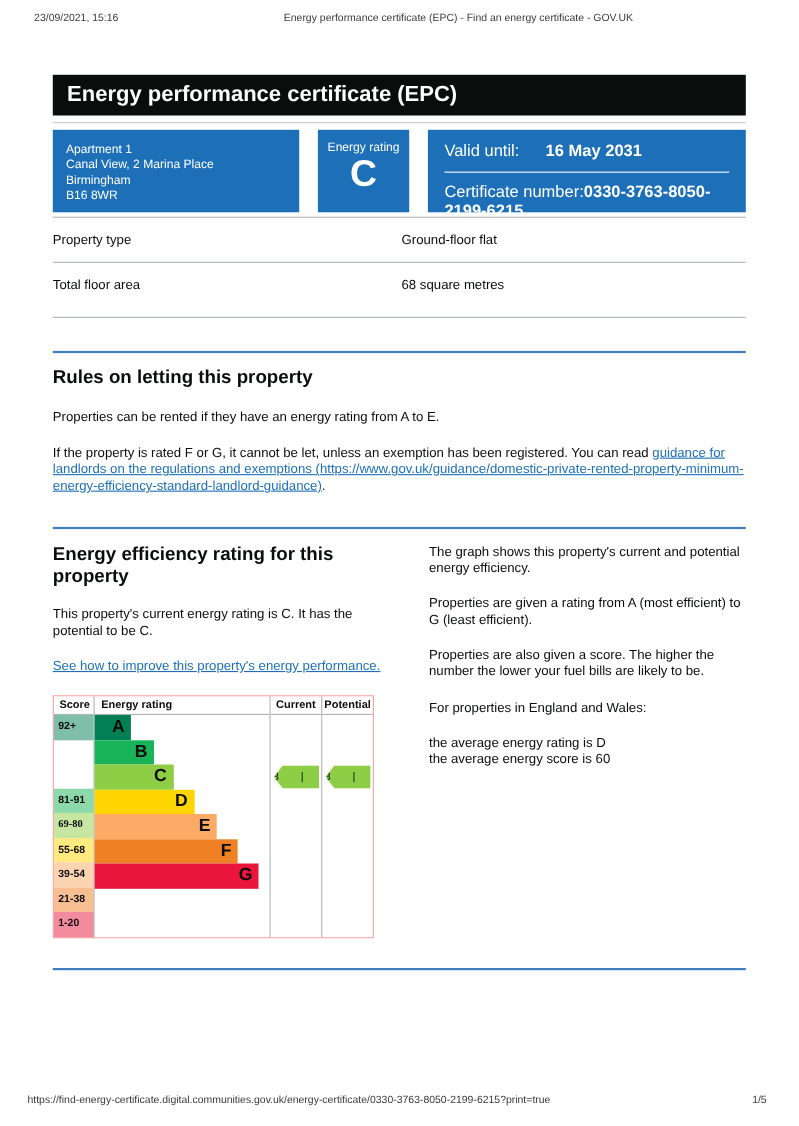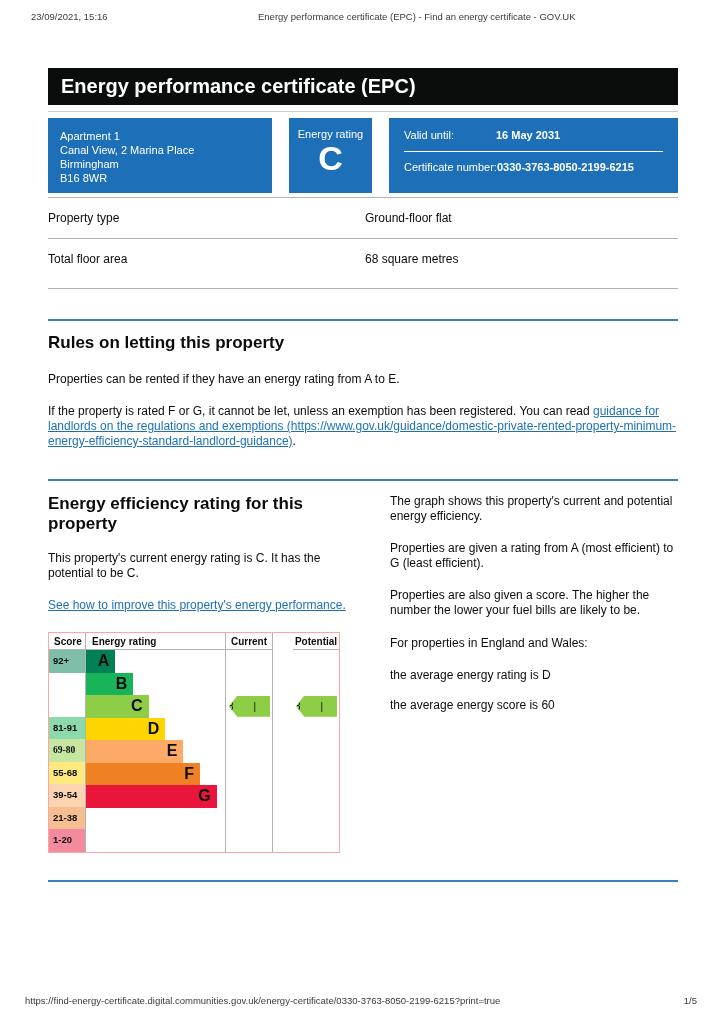--- a/index.html
+++ b/index.html
@@ -22,21 +22,21 @@
 
   .hairline { border-top:1px solid #c9cbcd; margin-top:6px; }
 
   
   .panel { margin-top:6px; display:flex; gap:17px; height:75px; }
   .panel > div { background:#1d70b8; color:#fff; }
   .panel-address { width:224px; padding:11px 12px; font-size:11px; line-height:14px; }
   .panel-address span { display:block; }
   .panel-rating { width:83px; text-align:center; padding-top:10px; font-size:11px; }
   .panel-rating .big { display:block; font-size:34px; font-weight:bold; line-height:36px; }
-  .panel-validity { flex:1; padding:11px 15px; font-size:11px; }
+  .panel-validity { flex:1; padding:11px 15px; font-size:15px; }
   .validity-row1 { display:flex; }
   .validity-label { width:92px; }
   .panel-divider { border:none; border-top:1px solid #fff; margin:10px 0 9px; }
 
   
   .summary-rows { margin-top:4px; border-bottom:1px solid #b1b4b6; font-size:12px; }
   .srow { display:flex; border-top:1px solid #b1b4b6; padding:13px 0 13px; }
   .srow.tall { padding-bottom:22px; }
   .srow-label { width:317px; }
 
@@ -48,29 +48,29 @@
   .p1 { margin-top:19px; }
   .p2 { margin-top:17px; }
   a { color:#1d70b8; text-decoration:underline; }
 
   
   .twocol { display:grid; grid-template-columns:312px 288px; column-gap:30px; margin-top:13px; }
   .col-left p  { margin-top:17px; }
   .col-right p { margin-top:17px; }
   .col-right p.first { margin-top:0; }
   .col-right p.gap18 { margin-top:18px; }
-  .col-right .avg span { display:block;margin-top:15px; }
+  .col-right .avg span { display:block; }
 
   
   .epc-chart { margin-top:19px; width:292px; border:1px solid #fca5a5; display:flex; }
   .ccol { position:relative; }
   .col-score { width:37px; border-right:1px solid #b1b4b6; }
   .col-bars  { flex:1; border-right:1px solid #b1b4b6; }
   .col-cur   { width:47px; border-right:1px solid #b1b4b6; }
-  .col-pot   { width:46px;margin-left:20px; }
+  .col-pot   { width:46px; }
   .chart-header { height:17px; line-height:17px; font-weight:bold; font-size:10px;
                   border-bottom:1px solid #b1b4b6; white-space:nowrap; }
   .col-score .chart-header { padding-left:5px; }
   .col-bars  .chart-header { padding-left:6px; }
   .col-cur .chart-header, .col-pot .chart-header { text-align:center; }
   .score-cell { height:22.5px; line-height:22.5px; font-size:9.5px; font-weight:bold; padding-left:4px; }
   .bar-row { height:22.5px; }
   .bar { height:100%; display:flex; align-items:center; justify-content:flex-end;
          padding-right:6px; font-weight:bold; font-size:16px; color:#0b0c0c; }
   .pointer { position:absolute; left:3px; width:41px; height:21px;

